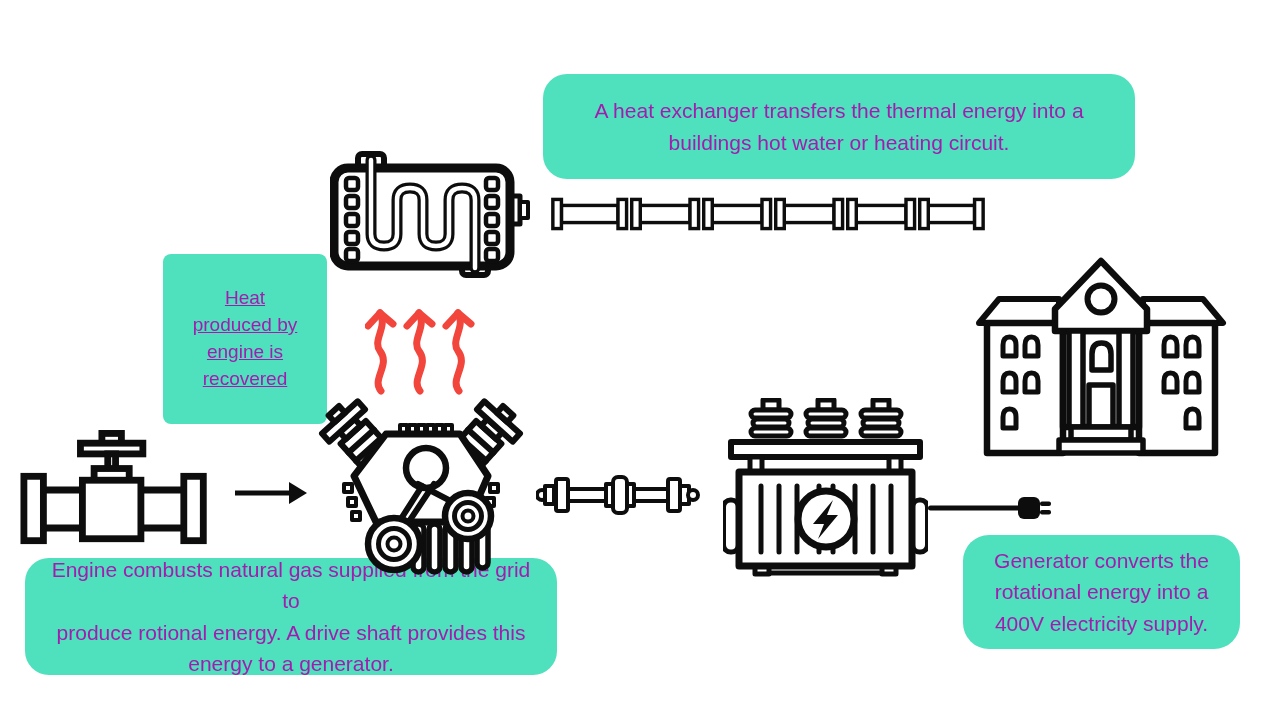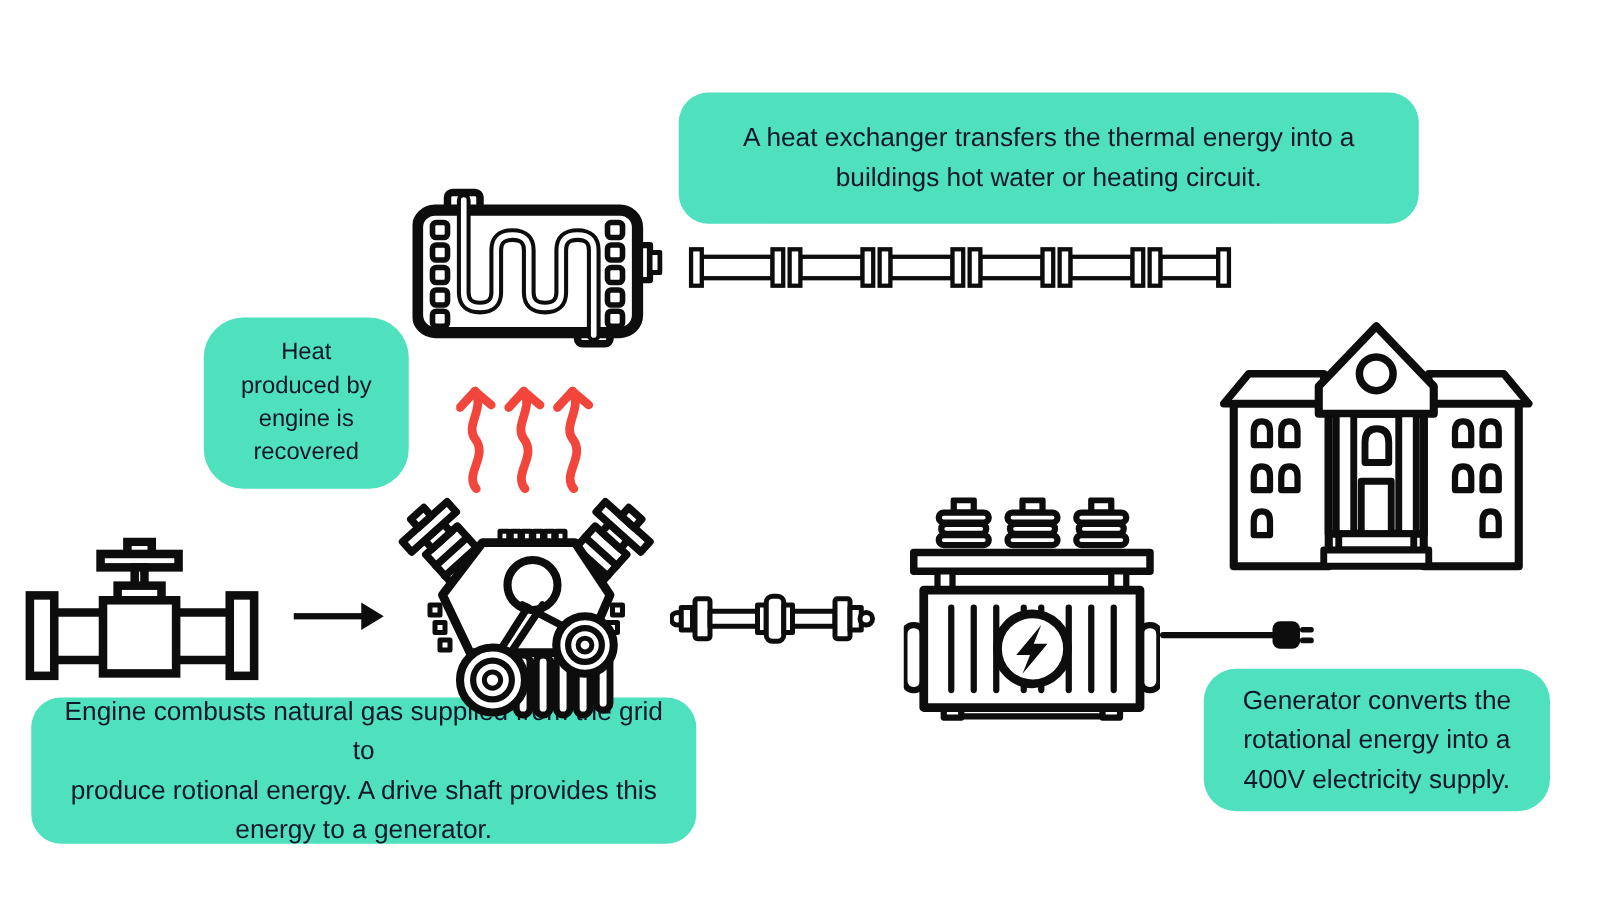--- a/index.html
+++ b/index.html
@@ -1,18 +1,18 @@
 <!DOCTYPE html>
 <html><head>
 <meta charset="utf-8">
 <style>
   html,body{margin:0;padding:0;background:#fff;}
   #canvas{
     position:relative;width:1280px;height:720px;background:#ffffff;
-    font-family:"Liberation Sans", sans-serif;color:#0f172a;overflow:hidden;
+    font-family:"Liberation Sans", sans-serif;color:#a21caf;overflow:hidden;
   }
   .abs{position:absolute;}
   .callout{
     background:#4FE0BD;border-radius:24px;display:flex;align-items:center;justify-content:center;
     text-align:center;box-sizing:border-box;
   }
   .callout p{margin:0;white-space:pre-line;}
   .icon svg{display:block;width:100%;height:100%;}
   .t21{font-size:21px;line-height:1.48;}
   .t19{font-size:19px;line-height:1.42;}
@@ -20,21 +20,21 @@
 </head>
 <body>
 
 <div id="canvas">
 
   <div class="callout t21 abs" style="left:543px;top:74px;width:592px;height:105px;padding:10px 20px;">
     <p>A heat exchanger transfers the thermal energy into a
 buildings hot water or heating circuit.</p>
   </div>
 
-  <div class="callout t19 abs" style="left:163px;top:254px;width:164px;height:137px;padding:8px 6px;border-radius:32px;">
+  <div class="callout t19 abs" style="left:163px;top:254px;width:164px;height:170px;padding:8px 6px;border-radius:8px;text-decoration:underline;">
     <p>Heat
 produced by
 engine is
 recovered</p>
   </div>
 
   <div class="callout t21 abs" style="left:25px;top:558px;width:532px;height:117px;padding:8px 22px;">
     <p>Engine combusts natural gas supplied from the grid to
 produce rotional energy. A drive shaft provides this
 energy to a generator.</p>

